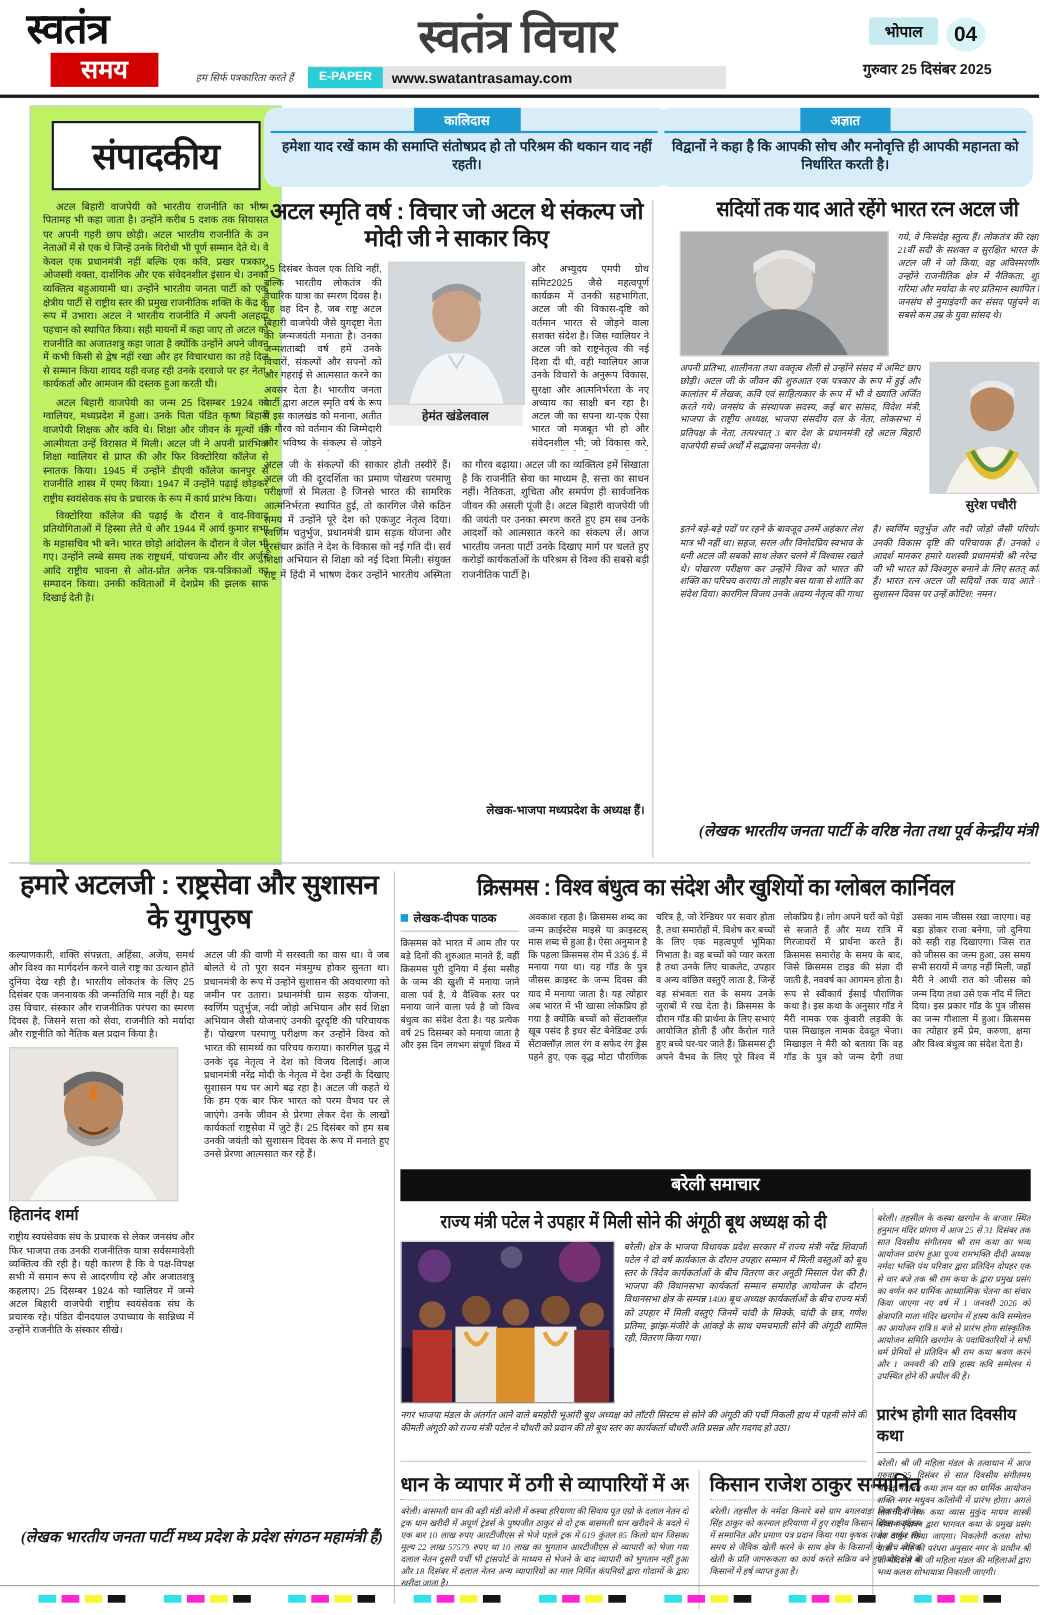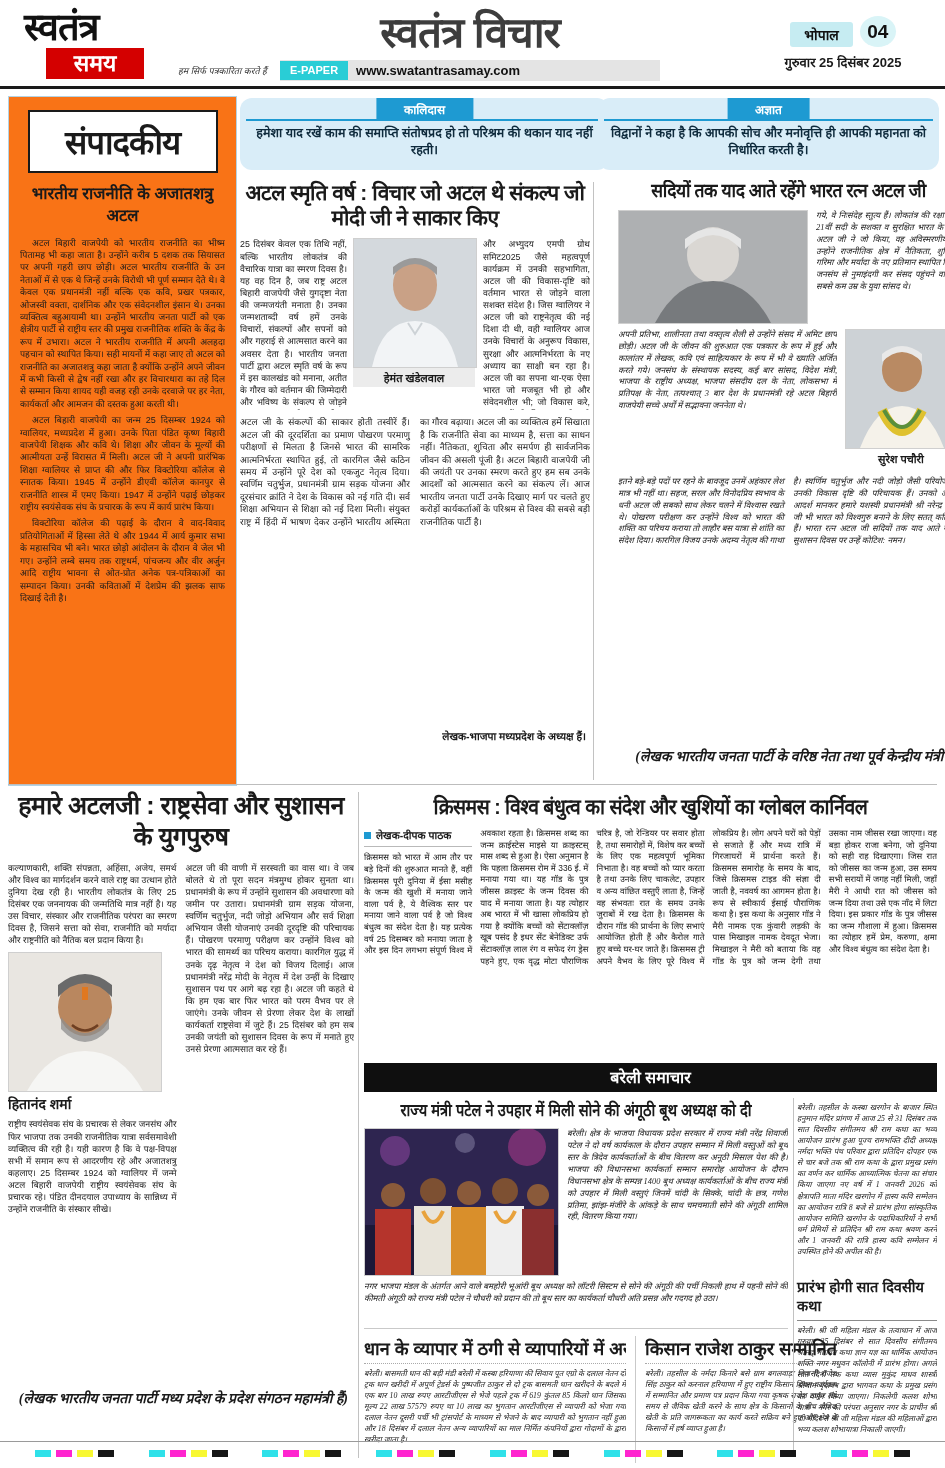--- a/index.html
+++ b/index.html
@@ -10,38 +10,38 @@
   
   .logo-top{font-size:38px;font-weight:800;letter-spacing:-1px;line-height:1;color:#111;}
   .logo-red{background:#d40000;color:#fff;font-weight:800;font-size:23px;text-align:center;
             width:98px;margin:2px 0 0 22px;padding:1px 0;line-height:1.25;}
   .tagline{font-size:9px;font-style:italic;color:#333;white-space:nowrap;}
   .masthead{font-size:42px;font-weight:800;color:#3d3d3d;text-align:center;letter-spacing:-1px;line-height:1;}
   .epaper-strip{background:#e4e4e4;height:21px;display:flex;align-items:center;}
   .epaper-badge{background:#29cdd6;color:#fff;font-weight:700;font-size:11px;padding:3px 10px;line-height:1.2;}
   .site-url{font-weight:700;font-size:13px;color:#111;margin-left:8px;}
   .ed-right{text-align:center;}
-  .ed-row{display:flex;justify-content:center;align-items:flex-end;gap:7px;}
+  .ed-row{display:flex;justify-content:center;align-items:flex-start;gap:7px;}
   .city-badge{background:#c6ecf2;color:#111;font-weight:800;font-size:14px;padding:3px 14px;border-radius:3px;}
   .pageno{width:36px;height:31px;background:#d9f4f7;border-radius:50%;display:flex;align-items:center;
           justify-content:center;font-size:19px;font-weight:800;color:#111;}
   .ed-date{font-weight:800;font-size:13px;margin-top:6px;}
   .header-rule{background:#1a1a1a;height:3px;}
 
   
   .body-sans{font-size:9px;line-height:1.38;text-align:justify;color:#1b1b1b;}
   .body-sans p{margin:0 0 4px;text-indent:12px;}
   .body-serif{font-family:"Liberation Serif","DejaVu Serif",serif;font-style:italic;
               font-size:8.4px;line-height:1.42;text-align:justify;color:#222;}
   .clip{overflow:hidden;}
   .vline{background:#c2c2c2;width:1px;}
   .hline{background:#bdbdbd;height:1px;}
 
   
-  .ed-box{background:#f97316;border:1px solid #b3d3e4;}
+  .ed-box{background:#bef264;border:1px solid #b3d3e4;margin-left:19px;}
   .ed-titlebox{width:186px;margin:13px auto 9px;background:#fff;border:2px solid #1a1a1a;
                text-align:center;font-size:33px;font-weight:800;padding:7px 0;letter-spacing:-1px;}
   .ed-headline{font-size:16.5px;font-weight:800;text-align:center;line-height:1.35;margin:8px 10px 10px;}
   .ed-body{margin:0 11px;height:508px;}
 
   
   .qcard{background:#d9edf8;border-radius:12px;}
   .q-tab{position:absolute;top:0;left:50%;transform:translateX(-50%);background:#1e9ad2;color:#fff;
          font-weight:700;font-size:12px;padding:3px 28px;}
   .q-line{position:absolute;top:21px;left:6px;right:6px;height:2px;background:#1e9ad2;}
@@ -98,21 +98,20 @@
     <div class="ed-row">
       <span class="city-badge">भोपाल</span>
       <span class="pageno">04</span>
     </div>
     <div class="ed-date">गुरुवार 25 दिसंबर 2025</div>
   </div>
   <div class="abs header-rule" style="left:0;top:86px;width:945px;"></div>
 
   <div class="abs ed-box" style="left:8px;top:96px;width:227px;height:688px;">
     <div class="ed-titlebox">संपादकीय</div>
-    <div class="ed-headline">भारतीय राजनीति के अजातशत्रु अटल</div>
     <div class="ed-body body-sans clip">
       <p>अटल बिहारी वाजपेयी को भारतीय राजनीति का भीष्म पितामह भी कहा जाता है। उन्होंने करीब 5 दशक तक सियासत पर अपनी गहरी छाप छोड़ी। अटल भारतीय राजनीति के उन नेताओं में से एक थे जिन्हें उनके विरोधी भी पूर्ण सम्मान देते थे। वे केवल एक प्रधानमंत्री नहीं बल्कि एक कवि, प्रखर पत्रकार, ओजस्वी वक्ता, दार्शनिक और एक संवेदनशील इंसान थे। उनका व्यक्तित्व बहुआयामी था। उन्होंने भारतीय जनता पार्टी को एक क्षेत्रीय पार्टी से राष्ट्रीय स्तर की प्रमुख राजनीतिक शक्ति के केंद्र के रूप में उभारा। अटल ने भारतीय राजनीति में अपनी अलहदा पहचान को स्थापित किया। सही मायनों में कहा जाए तो अटल को राजनीति का अजातशत्रु कहा जाता है क्योंकि उन्होंने अपने जीवन में कभी किसी से द्वेष नहीं रखा और हर विचारधारा का तहे दिल से सम्मान किया शायद यही वजह रही उनके दरवाजे पर हर नेता, कार्यकर्ता और आमजन की दस्तक हुआ करती थी।</p>
       <p>अटल बिहारी वाजपेयी का जन्म 25 दिसम्बर 1924 को ग्वालियर, मध्यप्रदेश में हुआ। उनके पिता पंडित कृष्ण बिहारी वाजपेयी शिक्षक और कवि थे। शिक्षा और जीवन के मूल्यों की आत्मीयता उन्हें विरासत में मिली। अटल जी ने अपनी प्रारंभिक शिक्षा ग्वालियर से प्राप्त की और फिर विक्टोरिया कॉलेज से स्नातक किया। 1945 में उन्होंने डीएवी कॉलेज कानपुर से राजनीति शास्त्र में एमए किया। 1947 में उन्होंने पढ़ाई छोड़कर राष्ट्रीय स्वयंसेवक संघ के प्रचारक के रूप में कार्य प्रारंभ किया।</p>
       <p>विक्टोरिया कॉलेज की पढ़ाई के दौरान वे वाद-विवाद प्रतियोगिताओं में हिस्सा लेते थे और 1944 में आर्य कुमार सभा के महासचिव भी बने। भारत छोड़ो आंदोलन के दौरान वे जेल भी गए। उन्होंने लम्बे समय तक राष्ट्रधर्म, पांचजन्य और वीर अर्जुन आदि राष्ट्रीय भावना से ओत-प्रोत अनेक पत्र-पत्रिकाओं का सम्पादन किया। उनकी कविताओं में देशप्रेम की झलक साफ दिखाई देती है।</p>
     </div>
   </div>
 
   <div class="abs qcard" style="left:240px;top:98px;width:349px;height:72px;padding-left:20px;">
     <div class="q-tab">कालिदास</div>
     <div class="q-line"></div>

